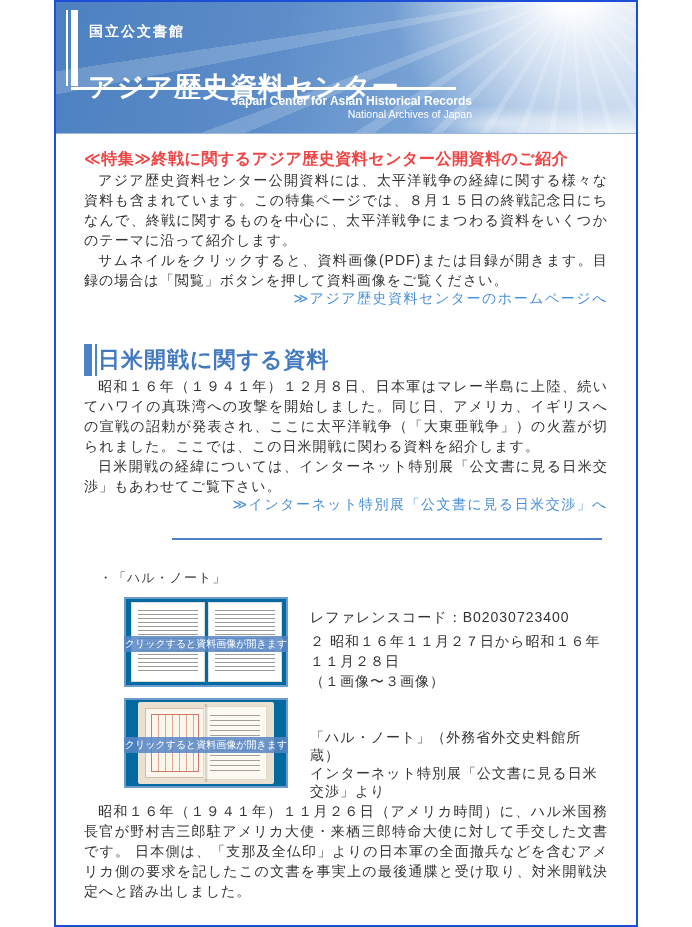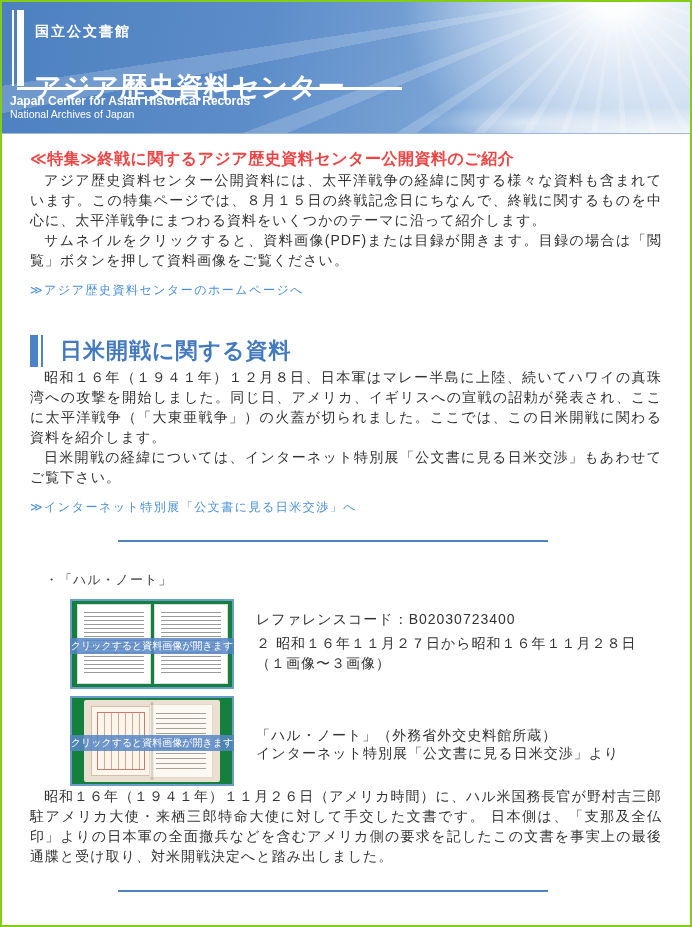--- a/index.html
+++ b/index.html
@@ -1,72 +1,72 @@
 <!DOCTYPE html>
 <html lang="ja"><head>
 <meta charset="utf-8">
 <style>
   html,body{margin:0;padding:0;background:#fff;}
   body{font-family:"Liberation Sans","DejaVu Sans",sans-serif;}
   .page{
-    width:692px;height:927px;box-sizing:border-box;margin:0 auto;
-    border:2px solid #84cc16;background:#fff;overflow:hidden;position:relative;
+    width:584px;height:927px;box-sizing:border-box;margin:0 auto;
+    border:2px solid #1d4ed8;background:#fff;overflow:hidden;position:relative;
   }
   
   .hdr{
     position:relative;height:131px;overflow:hidden;
     background:
       radial-gradient(circle at 89% -10%, rgba(255,255,255,.98) 0 4%, rgba(255,255,255,.75) 10%, rgba(255,255,255,0) 34%),
       repeating-conic-gradient(from 115deg at 89% -6%, rgba(255,255,255,.18) 0 2.5deg, rgba(255,255,255,0) 2.5deg 12deg),
       radial-gradient(ellipse 42% 34% at 95% 102%, rgba(255,255,255,.85), rgba(255,255,255,0) 65%),
       radial-gradient(ellipse 26% 22% at 76% 92%, rgba(255,255,255,.5), rgba(255,255,255,0) 60%),
       linear-gradient(104deg, #4c80bf 0%, #5d8dc9 38%, #7ea7d8 68%, #b9d0ea 100%);
     border-bottom:1px solid #9fb9da;
   }
   .hdr-bar-thin{position:absolute;left:10px;top:8px;width:2px;height:76px;background:#fff;}
   .hdr-bar-thick{position:absolute;left:15px;top:8px;width:7px;height:76px;background:#fff;}
   .hdr-org{position:absolute;left:33px;top:21px;color:#fff;font-size:14px;font-weight:bold;letter-spacing:2px;}
   .hdr-site{position:absolute;left:32px;top:42px;color:#fff;font-size:27px;font-weight:bold;letter-spacing:1px;margin-top:25px;}
   .hdr-underline{position:absolute;left:15px;top:85px;width:385px;height:3px;background:#fff;}
-  .hdr-en{position:absolute;left:8px;top:93px;width:400px;color:#fff;line-height:13px;}
+  .hdr-en{position:absolute;left:16px;top:93px;width:400px;text-align:right;color:#fff;line-height:13px;}
   .hdr-en .l1{font-size:12px;font-weight:bold;}
   .hdr-en .l2{font-size:10.5px;}
   
   .content{padding:0 28px;}
   .feature-title{
     margin:15px 0 0 0;font-size:16px;font-weight:bold;color:#ef4444;
     letter-spacing:0.5px;white-space:nowrap;
   }
   p.para{
     margin:0;font-size:14px;line-height:20px;color:#333;
     letter-spacing:1px;text-indent:1em;text-align:justify;
   }
   .mt12{margin-top:12px;}
   .intro1{margin-top:16px;}
   .link-row{
-    margin-top:12px;font-size:12px;letter-spacing:1.5px;
+    text-align:right;font-size:14px;letter-spacing:1.5px;
   }
   .link-row a{color:#4a90d8;text-decoration:none;cursor:pointer;}
   .sec-head{
-    position:relative;margin-top:36px;height:32px;padding-left:30px;
+    position:relative;margin-top:36px;height:32px;padding-left:14px;
     display:flex;align-items:center;
   }
   .sec-head .bar-thick{position:absolute;left:0;top:0;width:8px;height:32px;background:#4d82c4;}
   .sec-head .bar-thin{position:absolute;left:11px;top:0;width:2px;height:32px;background:#4d82c4;}
   .sec-head .txt{font-size:22px;font-weight:bold;color:#4379bf;letter-spacing:1px;}
   .body-p{margin-top:12px;}
   .divider{height:2px;width:430px;background:#4e82c0;border:none;margin:24px 0 0 88px;}
   .bullet-row{margin:29px 0 0 15px;font-size:13px;color:#404040;letter-spacing:1px;}
   
   .item-row{display:flex;margin-left:40px;}
   .item-row.first{margin-top:10px;}
   .item-row.second{margin-top:7px;}
   .thumb{
     position:relative;width:160px;height:86px;border:2px solid #6b9ccc;
-    background:#15803d;cursor:pointer;flex:0 0 auto;
+    background:#0369a1;cursor:pointer;flex:0 0 auto;
   }
   .thumb-overlay{
     position:absolute;left:-2px;right:-2px;top:37px;height:16px;
     background:rgba(86,134,198,.85);color:#fff;font-size:10px;line-height:16px;
     text-align:center;white-space:nowrap;letter-spacing:0;
   }
   
   .t1page{position:absolute;top:3px;bottom:3px;width:72px;background:#fff;border:1px solid #dcdcdc;}
   .t1page.pl{left:5px;}
   .t1page.pr{left:82px;}

